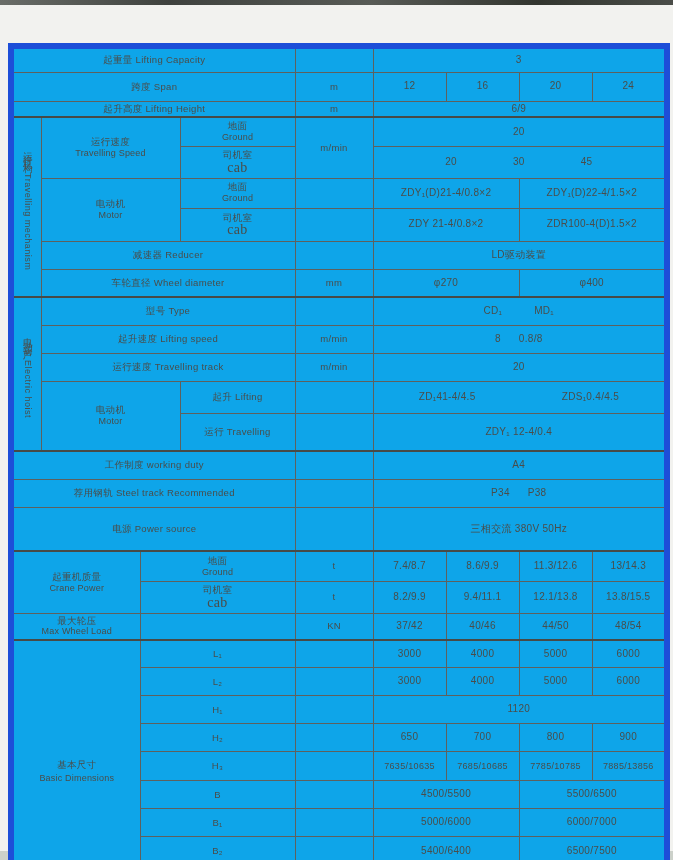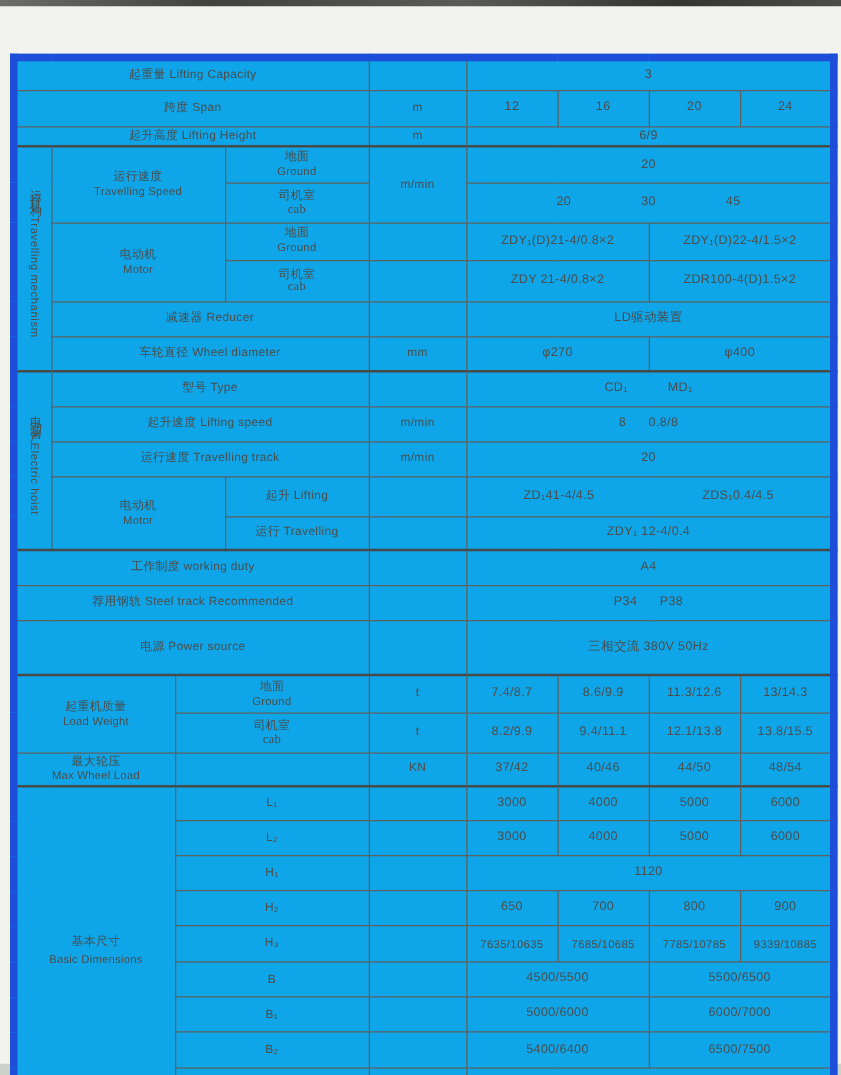--- a/index.html
+++ b/index.html
@@ -22,21 +22,21 @@
     border:1px solid #5e615e;
     text-align:center;vertical-align:middle;
     font-size:9.5px;line-height:1.25;
     padding:1px 2px;overflow:hidden;
     letter-spacing:.3px;
   }
   tr.sec > td{border-top:2px solid #474a47;}
   .val{font-size:10px;}
   .en{font-size:9px;display:block;letter-spacing:.2px;}
   .zh{display:block;}
-  .cab{font-family:"Liberation Serif","DejaVu Serif",serif;font-size:10px;display:block;line-height:1;}
+  .cab{font-family:"Liberation Serif","DejaVu Serif",serif;font-size:14px;display:block;line-height:1;}
   .vtext{
     writing-mode:vertical-lr;text-orientation:mixed;
     margin:0 auto;font-size:9px;letter-spacing:2px;line-height:1.1;
     white-space:nowrap;
   }
   .vtext .vzh{letter-spacing:4px;font-size:9.5px;}
   .vtext .ven{margin-top:9px;letter-spacing:.5px;}
   .spread{display:flex;justify-content:center;gap:56px;}
   .pair{display:flex;justify-content:center;gap:32px;}
   .pair-sm{display:flex;justify-content:center;gap:18px;}
@@ -197,21 +197,21 @@
     <td>起升 Lifting</td>
     <td></td>
     <td colspan="4" class="val">
       <div class="halves">
         <span>ZD₁41-4/4.5</span>
         <span>ZDS₁0.4/4.5</span>
       </div>
     </td>
   </tr>
 
-  <tr style="height:27px">
+  <tr style="height:38px">
     <td>运行 Travelling</td>
     <td></td>
     <td colspan="4" class="val">ZDY₁ 12-4/0.4</td>
   </tr>
 
   <tr class="sec" style="height:28px">
     <td colspan="4">工作制度 working duty</td>
     <td></td>
     <td colspan="4" class="val">A4</td>
   </tr>
@@ -229,21 +229,21 @@
 
   <tr style="height:44px">
     <td colspan="4">电源 Power source</td>
     <td></td>
     <td colspan="4" class="val">三相交流 380V 50Hz</td>
   </tr>
 
   <tr class="sec" style="height:30px">
     <td colspan="2" rowspan="2">
       <span class="zh">起重机质量</span>
-      <span class="en">Load Weight</span>
+      <span class="en">Crane Power</span>
     </td>
     <td colspan="2">
       <span class="zh">地面</span>
       <span class="en">Ground</span>
     </td>
     <td>t</td>
     <td class="val">7.4/8.7</td>
     <td class="val">8.6/9.9</td>
     <td class="val">11.3/12.6</td>
     <td class="val">13/14.3</td>
@@ -312,21 +312,21 @@
     <td class="val">800</td>
     <td class="val">900</td>
   </tr>
 
   <tr style="height:29px">
     <td colspan="2">H₃</td>
     <td></td>
     <td class="val" style="font-size:9px">7635/10635</td>
     <td class="val" style="font-size:9px">7685/10685</td>
     <td class="val" style="font-size:9px">7785/10785</td>
-    <td class="val" style="font-size:9px">9339/10885</td>
+    <td class="val" style="font-size:9px">7885/13856</td>
   </tr>
 
   <tr style="height:28px">
     <td colspan="2">B</td>
     <td></td>
     <td colspan="2" class="val">4500/5500</td>
     <td colspan="2" class="val">5500/6500</td>
   </tr>
 
   <tr style="height:28px">

